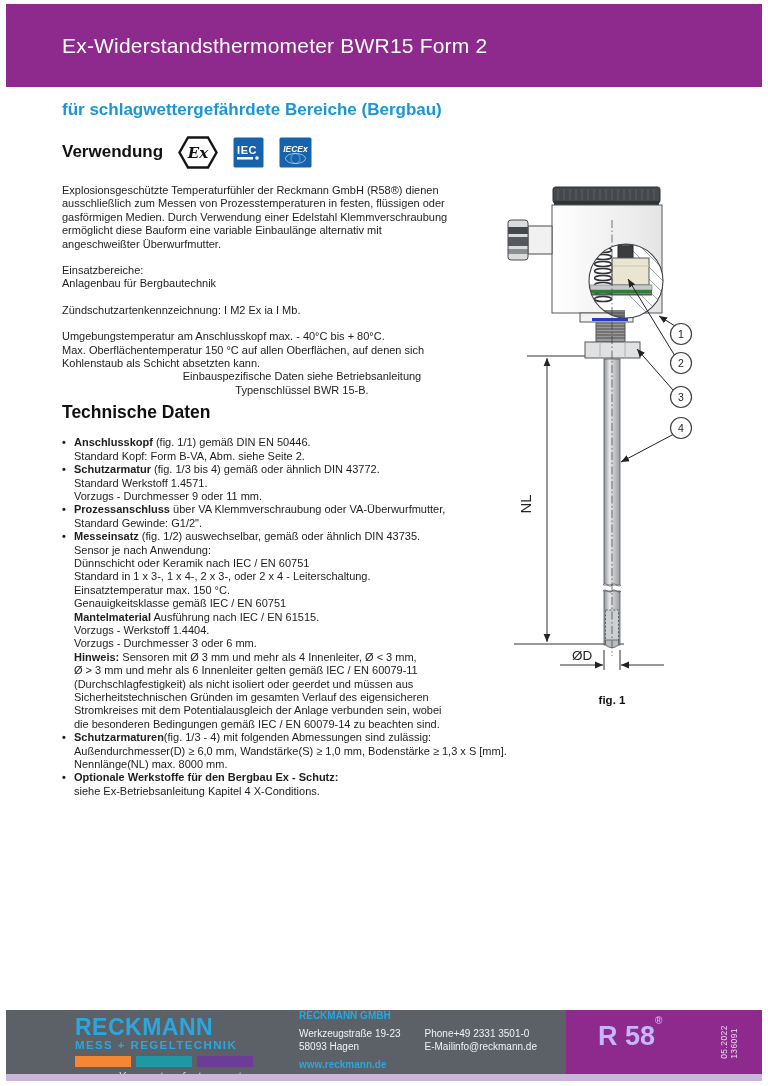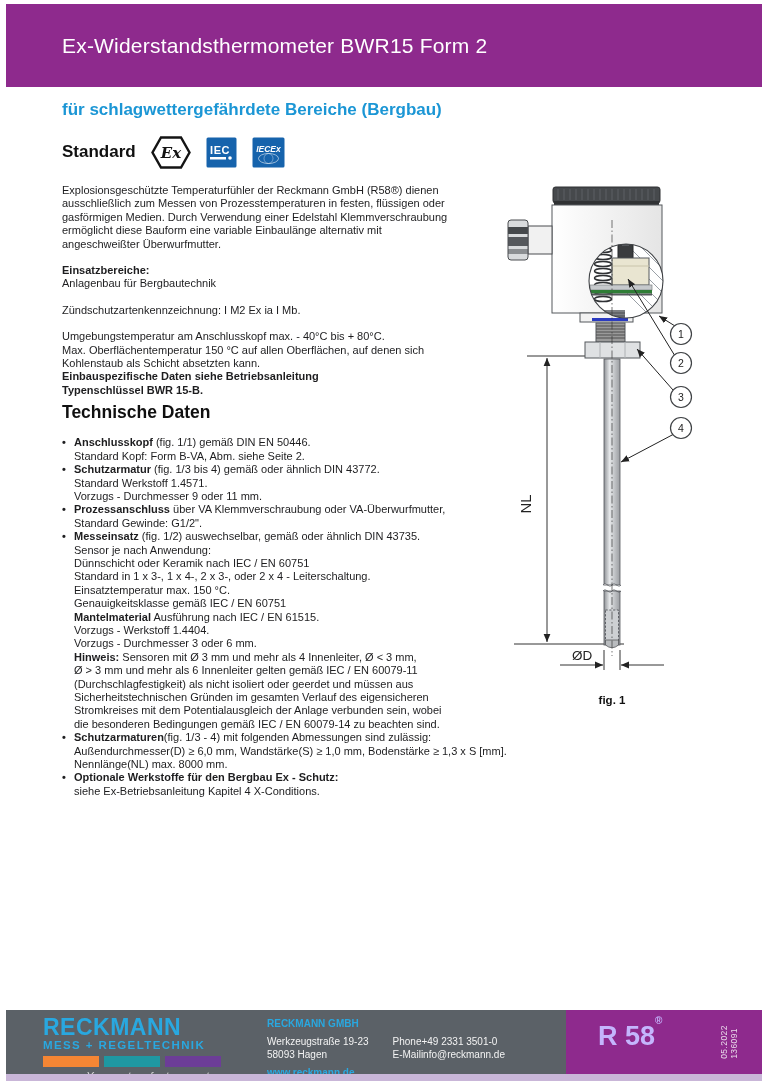--- a/index.html
+++ b/index.html
@@ -13,47 +13,47 @@
   
   .content { position:absolute; left:62px; top:100px; width:480px; }
   .subtitle { color:#1b96d5; font-size:17px; font-weight:bold; }
   .allgemein-row { display:flex; align-items:center; gap:15px; margin-top:15px; height:34px; }
   .allgemein-label { font-size:17px; font-weight:bold; color:#101010; }
   .logo-badge svg { display:block; }
 
   .txt { font-size:11px; line-height:13.4px; white-space:pre-line; }
   .mt-par { margin-top:13px; }
   .intro-par { margin-top:15px; }
-  .bold { font-weight:bold; }
+  .bold { font-weight:normal;text-align:center; }
 
   .td-heading { font-size:17.5px; font-weight:bold; margin-top:5px; color:#101010; }
   .bullets { margin-top:13px; font-size:11px; line-height:13.4px; }
   .bullet-item { display:flex; }
   .bullet-marker { width:12px; flex:none; font-weight:bold; }
   .bullet-content { white-space:pre-line; }
 
   
   .figure { position:absolute; left:500px; top:170px; width:268px; height:560px; }
 
   
   .footer { position:absolute; left:6px; top:1010px; width:756px; height:64px; display:flex; }
   .footer-gray { background:#5b6167; flex:1; display:flex; position:relative; overflow:hidden; }
   .footer-strip { position:absolute; left:6px; top:1074px; width:756px; height:7px; background:#c9b6d8; }
 
-  .logo-block { margin-left:37px; margin-top:6px; width:182px; }
+  .logo-block { margin-left:69px; margin-top:6px; width:182px; }
   .logo-name { color:#29a8e0; font-size:23px; font-weight:800; letter-spacing:0.5px; line-height:23px; }
   .logo-sub { color:#29a8e0; font-size:11.5px; font-weight:bold; letter-spacing:1.4px; line-height:13px; }
   .logo-bars { display:flex; gap:5px; margin-top:4px; }
   .bar { width:56px; height:11px; }
   .bar-orange { background:#f58634; }
   .bar-teal { background:#1e98a2; }
   .bar-purple { background:#6c3d97; }
   .logo-tagline { color:#dcdcdc; font-style:italic; font-size:11px; margin-top:3px; text-align:right; }
 
-  .contact-block { margin-left:42px; margin-top:8px; font-size:10px; color:#f3f3f3; }
+  .contact-block { margin-left:42px; font-size:10px; color:#f3f3f3; }
   .contact-company { color:#29a8e0; font-weight:bold; font-size:10px; }
   .contact-cols { display:flex; gap:24px; margin-top:6px; line-height:13px; }
   .contact-labels { display:flex; }
   .contact-website { margin-top:6px; color:#29a8e0; font-weight:bold; }
 
   .footer-purple { width:196px; background:#8e2a8d; position:relative; }
   .brand { position:absolute; left:32px; top:11px; color:#c4b5fd; font-size:27px; font-weight:bold; white-space:nowrap; }
   .brand sup { font-size:10px; position:relative; top:-11px; }
   .doc-meta { position:absolute; right:16px; top:50%; transform:translateY(-50%) rotate(-90deg); color:#e9d9ea; font-size:8.5px; line-height:10px; letter-spacing:0.4px; white-space:nowrap; }
 </style>
@@ -63,21 +63,21 @@
 <div class="page">
 
   <div class="header-band">
     <div class="header-title">Ex-Widerstandsthermometer BWR15 Form 2</div>
   </div>
 
   <div class="content">
     <div class="subtitle">für schlagwettergefährdete Bereiche (Bergbau)</div>
 
     <div class="allgemein-row">
-      <span class="allgemein-label">Standard</span>
+      <span class="allgemein-label">Verwendung</span>
       <span class="logo-badge">
         <svg width="40" height="33" viewBox="0 0 40 33">
           <polygon points="10,1.5 30,1.5 38.5,16.5 30,31.5 10,31.5 1.5,16.5" fill="none" stroke="#141414" stroke-width="2.4"></polygon>
           <text x="20" y="22" text-anchor="middle" font-size="15" font-style="italic" font-weight="bold" font-family="DejaVu Serif, serif" fill="#141414">Ex</text>
         </svg>
       </span>
       <span class="logo-badge">
         <svg width="31" height="33" viewBox="0 0 31 33">
           <rect x="0.5" y="1.5" width="30" height="30" rx="1.5" fill="#1663ac"></rect>
           <text x="14" y="18" text-anchor="middle" font-size="11" font-weight="bold" fill="#ffffff" letter-spacing="0.5">IEC</text>

